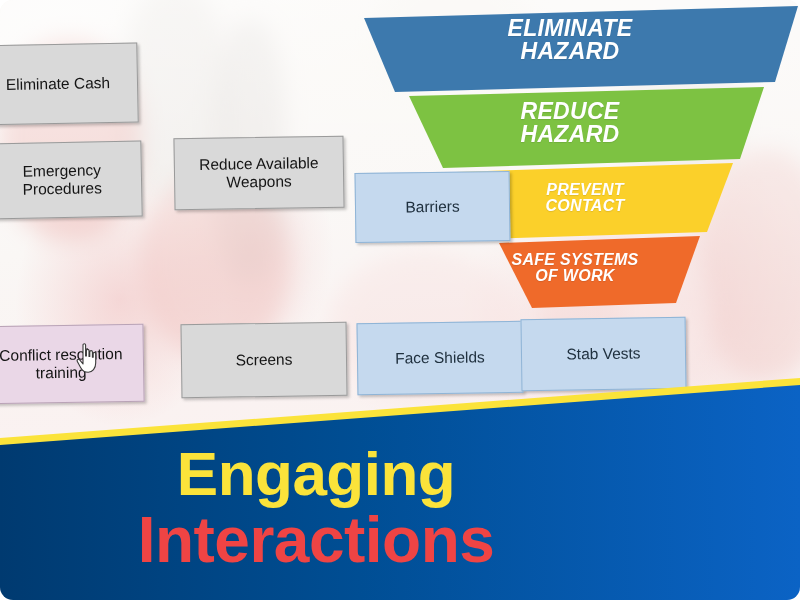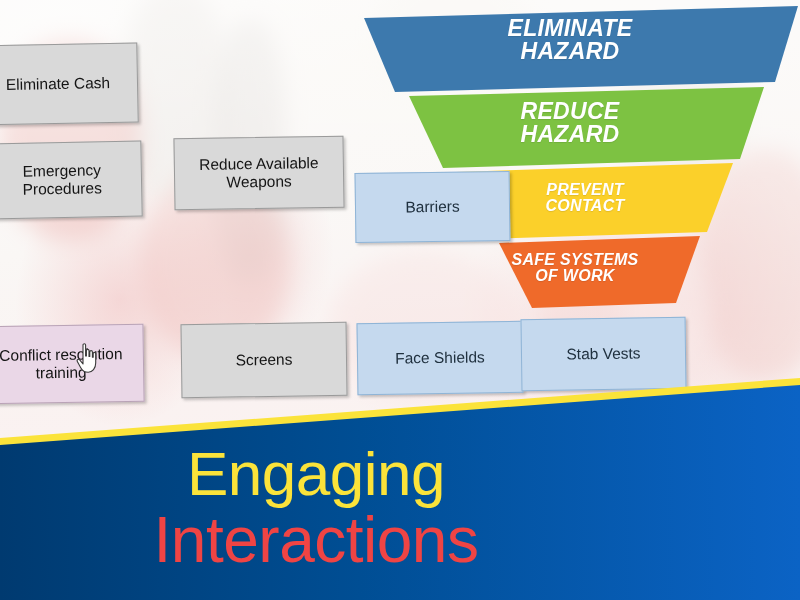--- a/index.html
+++ b/index.html
@@ -10,20 +10,21 @@
   body {
     font-family: "Liberation Sans", sans-serif;
   }
 
   #slide {
     position: relative;
     width: 800px;
     height: 600px;
     overflow: hidden;
     background: #ffffff;
+    border-radius: 13px;
   }
 
   
   #bg-photo {
     position: absolute;
     inset: 0;
     overflow: hidden;
   }
   .bg-base {
     position: absolute;
@@ -121,21 +122,21 @@
     width: 800px;
     height: 240px;
   }
   #banner-title {
     position: absolute;
     left: 0;
     top: 84px;
     width: 632px;
     text-align: center;
     line-height: 0.96;
-    font-weight: normal;
+    font-weight: bold;
     letter-spacing: -0.5px;
   }
   #title-line1 {
     display: block;
     color: #fbe33a;
     font-size: 62px;
   }
   #title-line2 {
     display: block;
     color: #ef4444;

